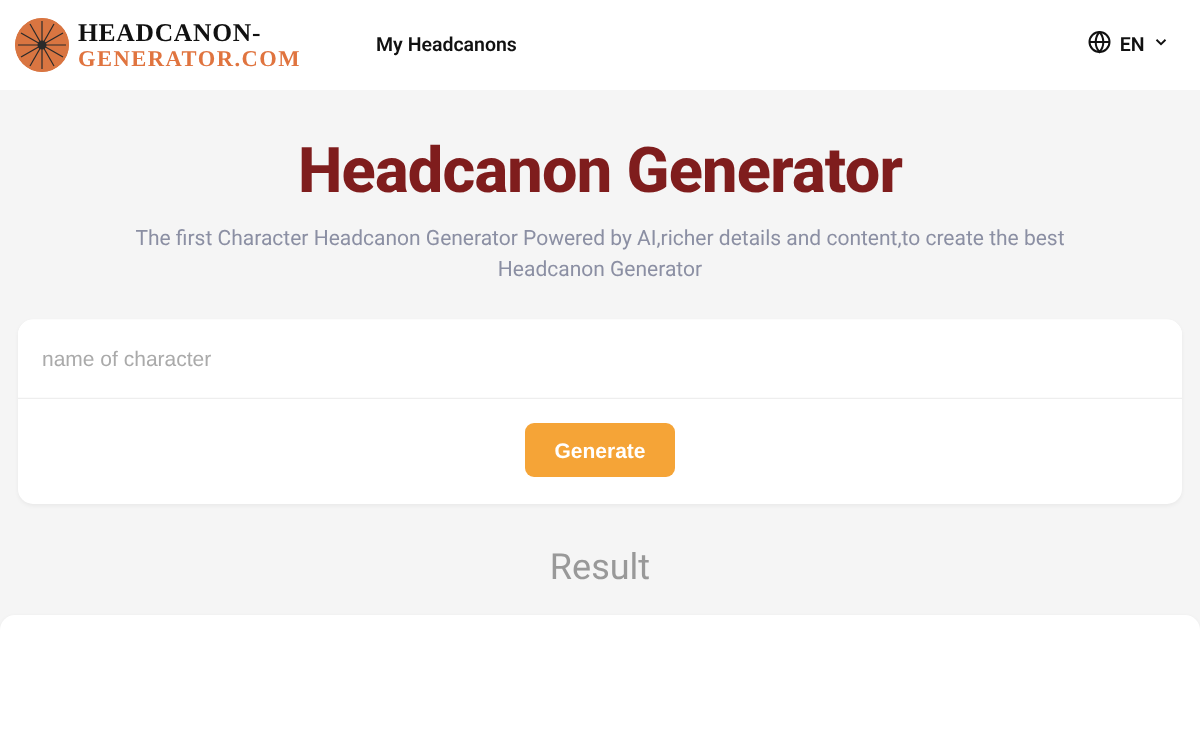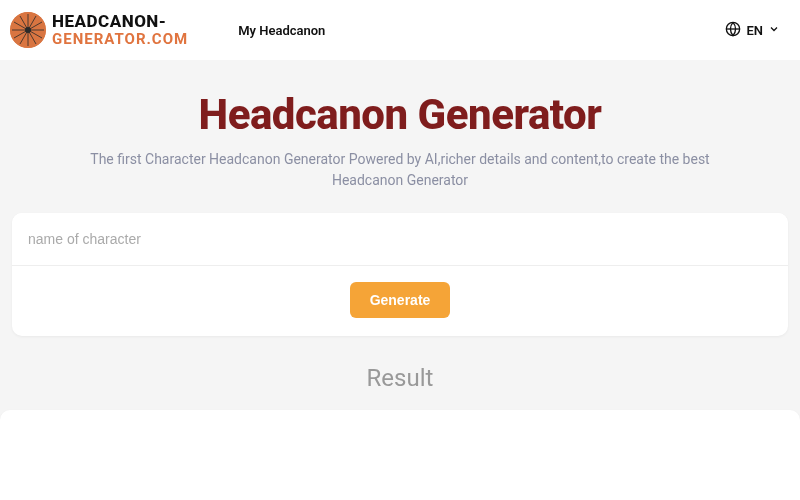--- a/index.html
+++ b/index.html
@@ -18,22 +18,23 @@
       padding: 12px 20px;
       height: 60px;
     }
     .header-left {
       display: flex;
       align-items: center;
       gap: 50px;
     }
     .logo {
       display: flex;
-      align-items: flex-start;
+      align-items: flex-end;
       gap: 6px;
+      font-family: Liberation Serif, serif;
     }
     .logo-icon {
       width: 36px;
       height: 36px;
       border-radius: 50%;
       background: #d97541;
       position: relative;
       display: flex;
       align-items: center;
       justify-content: center;
@@ -163,21 +164,21 @@
             <line x1="18" y1="18" x2="10" y2="4"></line>
           </g>
           <circle cx="18" cy="18" r="3" fill="#2a2a2a"></circle>
         </svg>
       </div>
       <div class="logo-text">
         <span class="logo-text-top">HEADCANON-</span>
         <span class="logo-text-bottom">GENERATOR.COM</span>
       </div>
     </div>
-    <div class="nav-link">My Headcanon</div>
+    <div class="nav-link">My Headcanons</div>
   </div>
   <div class="lang-selector">
     <span>
       <svg width="16" height="16" viewBox="0 0 24 24" fill="none" stroke="#111" stroke-width="2">
         <circle cx="12" cy="12" r="10"></circle>
         <line x1="2" y1="12" x2="22" y2="12"></line>
         <path d="M12 2a15 15 0 0 1 0 20a15 15 0 0 1 0-20"></path>
       </svg>
     </span>
     <span>EN</span>

